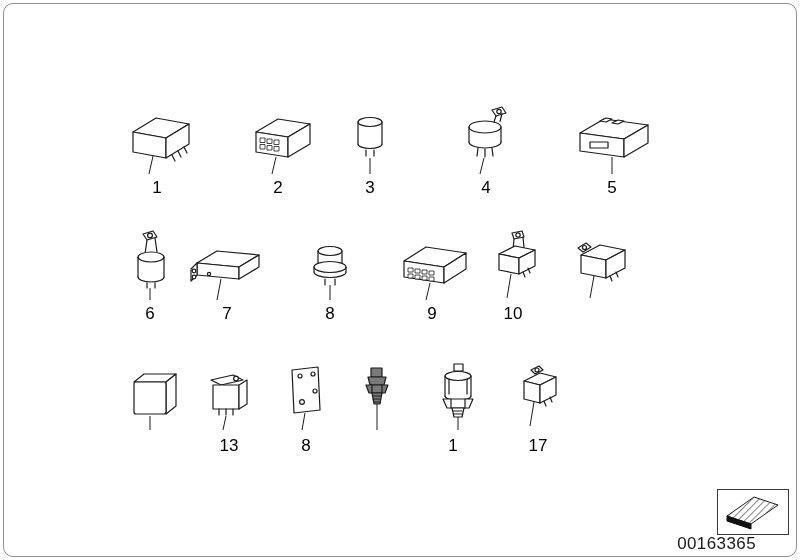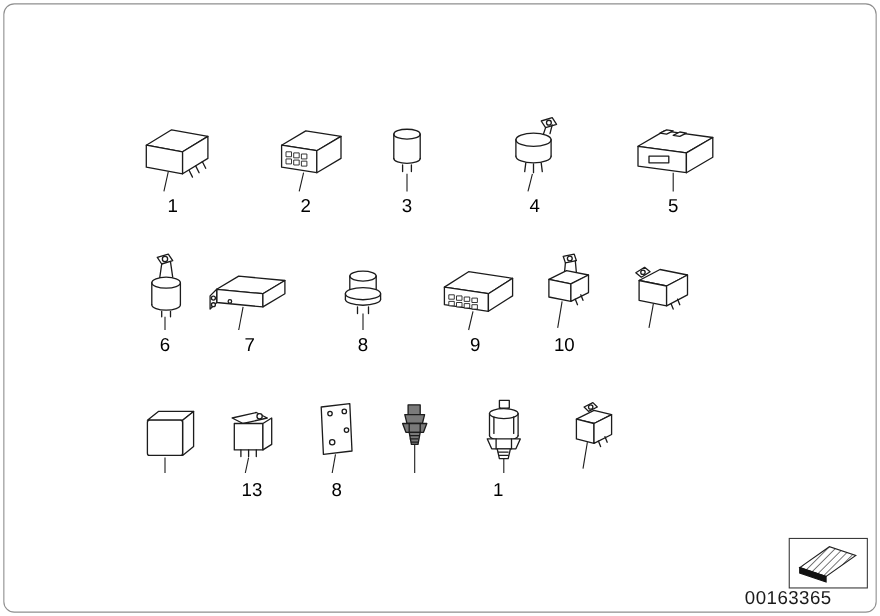--- a/index.html
+++ b/index.html
@@ -237,20 +237,21 @@
 <div class="item" style="left:490px;top:358px">
   <svg class="draw" width="96" height="78" viewBox="0 0 96 78">
     <polygon points="41,12 49,8 53,12 45,16"></polygon>
     <circle cx="47" cy="12" r="2"></circle>
     <polygon points="34,23 50,15 66,19 50,27"></polygon>
     <polygon points="34,23 50,27 50,45 34,41"></polygon>
     <polygon points="50,27 66,19 66,37 50,45"></polygon>
     <path class="ln" d="M54,43 l2,5 M60,39 l2,5"></path>
     <path class="ldr" d="M44,44 L40,68"></path>
   </svg>
+  <div class="num">17</div>
 </div>
 
 <div class="thumb">
   <svg width="69" height="43" viewBox="0 0 69 43">
     <defs>
       <pattern id="hatch" width="5" height="5" patternUnits="userSpaceOnUse" patternTransform="rotate(45)">
         <line x1="0" y1="0" x2="0" y2="5" stroke="#333" stroke-width="1.2"></line>
       </pattern>
     </defs>
     <polygon points="9,26 36,7 60,15 33,34" fill="url(#hatch)" stroke="#222" stroke-width="1"></polygon>

